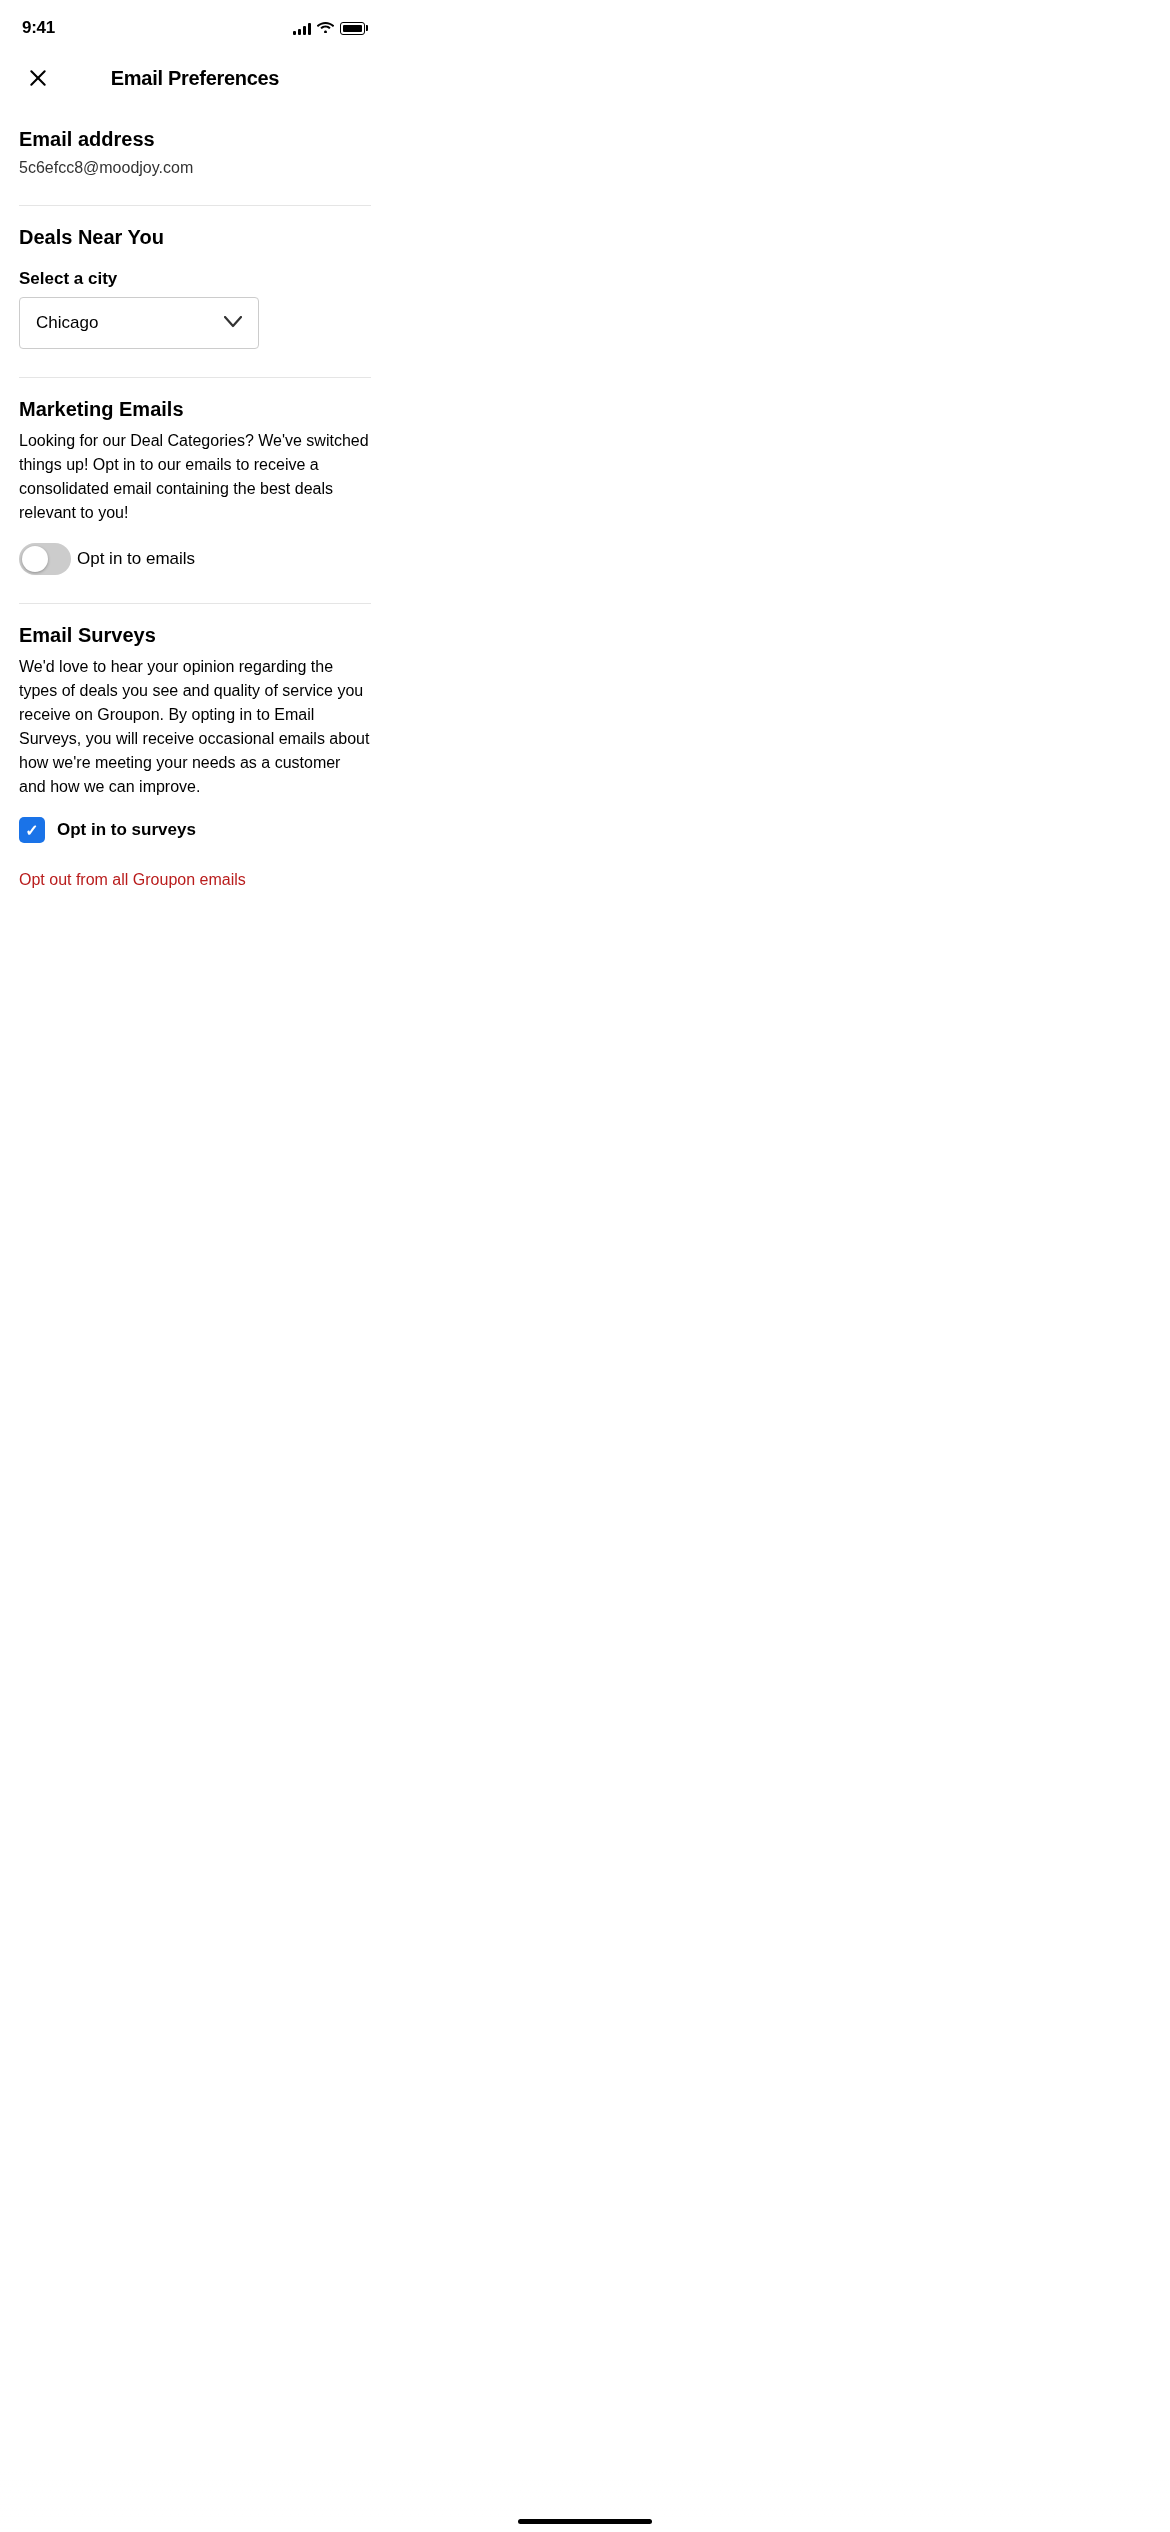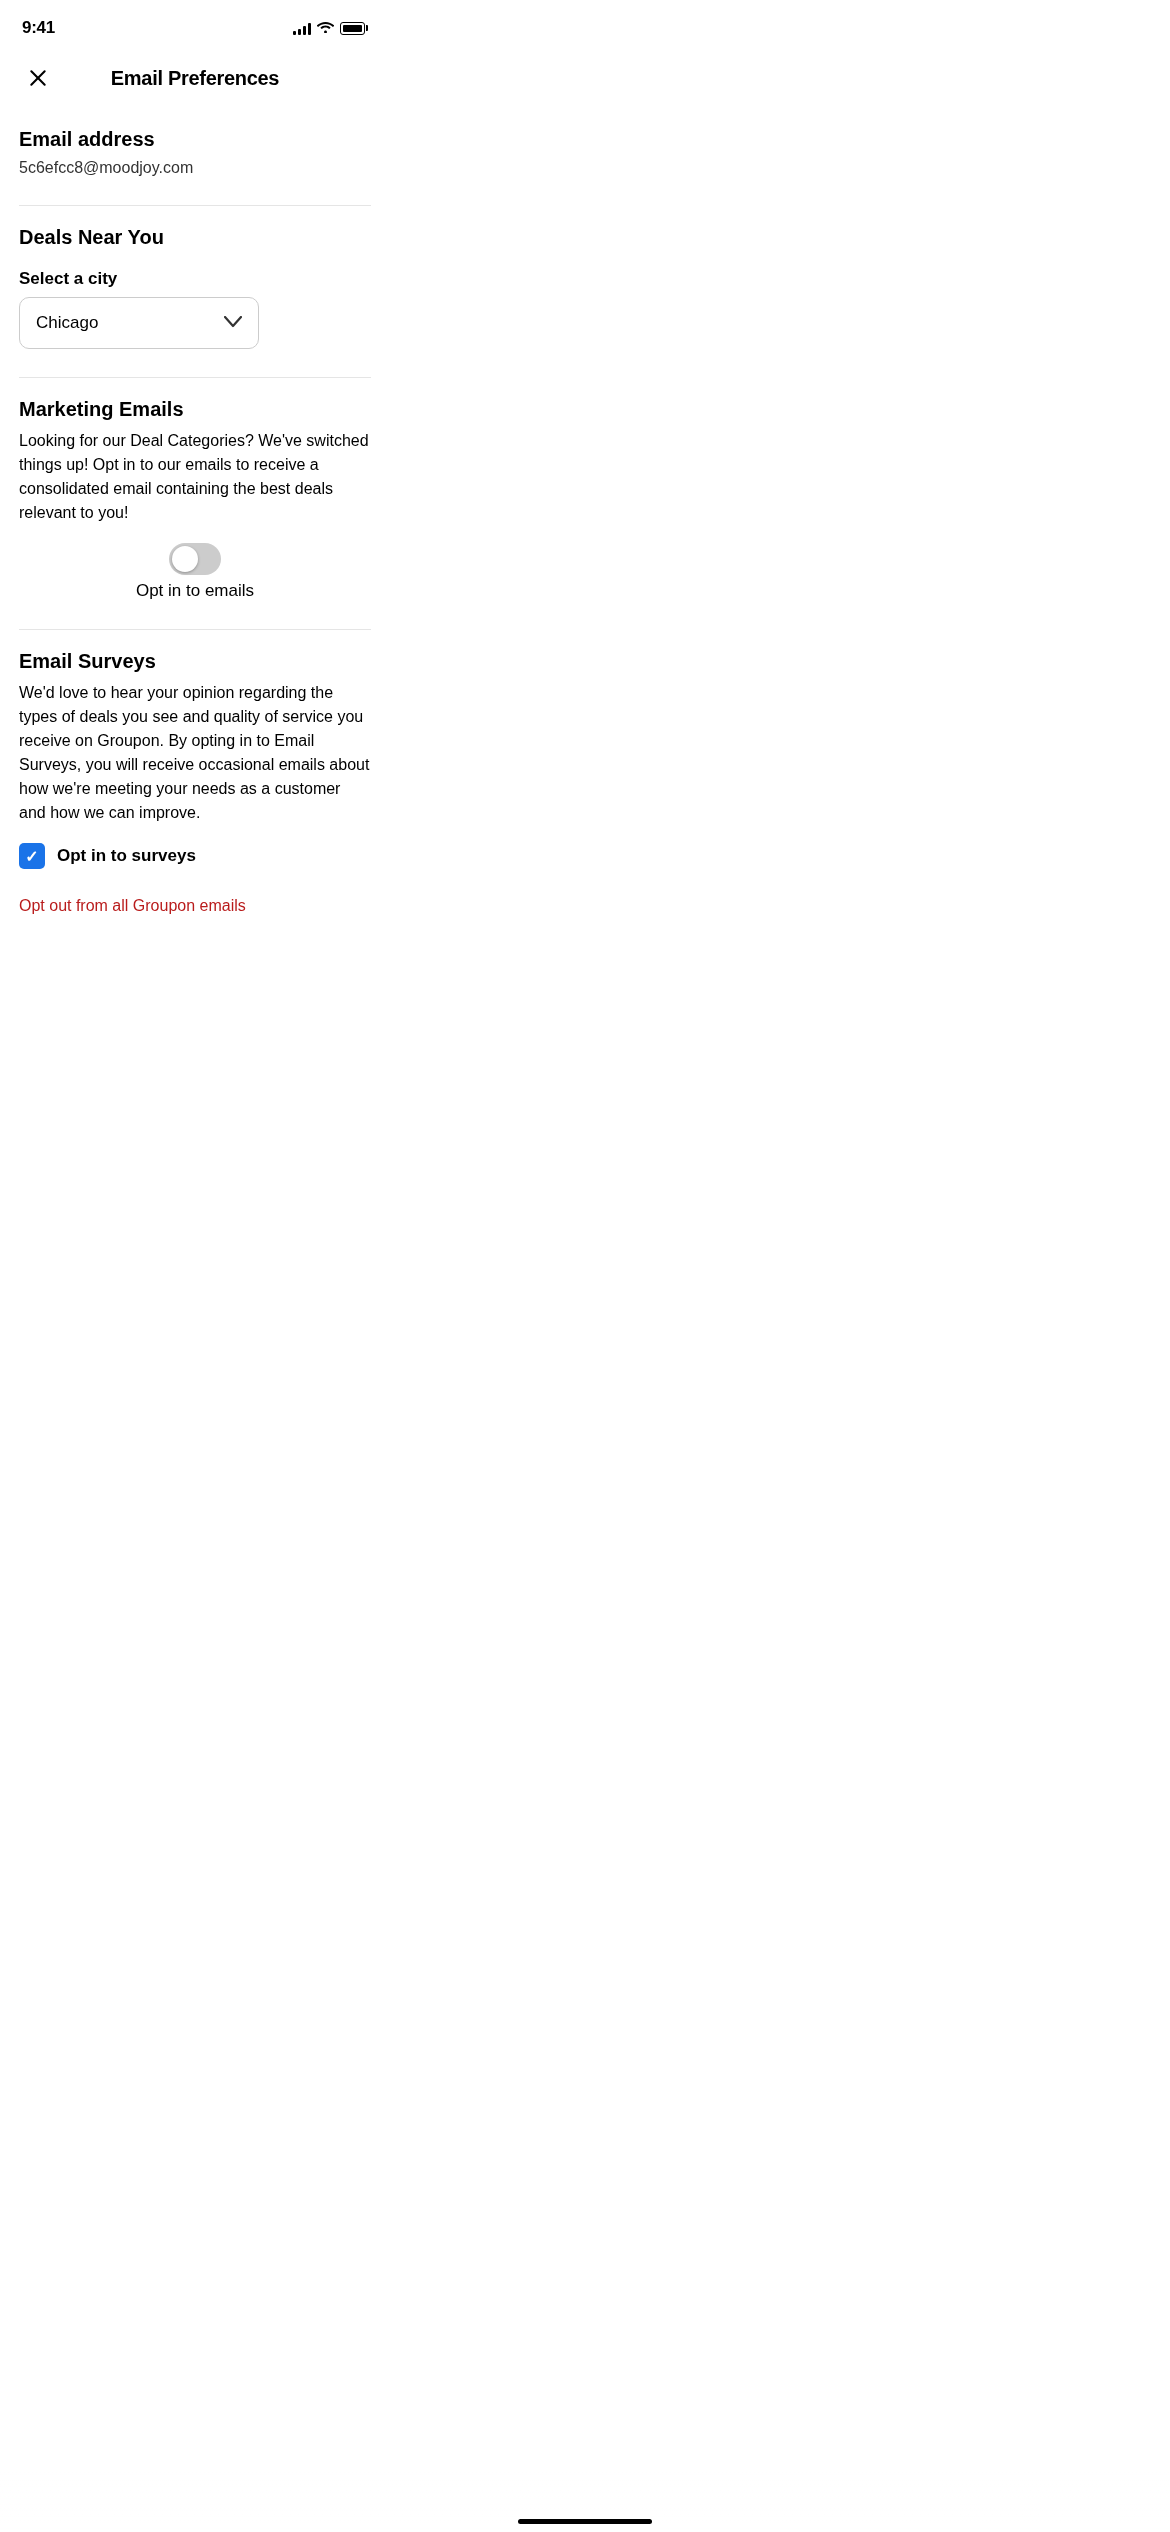--- a/index.html
+++ b/index.html
@@ -156,21 +156,21 @@
       font-weight: 700;
       color: #000;
       margin-bottom: 8px;
       margin-top: 20px;
     }
 
     .city-select {
       width: 240px;
       height: 52px;
       border: 1.5px solid #ccc;
-      border-radius: 10px;
+      border-radius: 4px;
       display: flex;
       align-items: center;
       justify-content: space-between;
       padding: 0 16px;
       cursor: pointer;
       background: #fff;
     }
 
     .city-select-text {
       font-size: 17px;
@@ -181,21 +181,20 @@
       color: #333;
       font-size: 14px;
     }
 
     
     .toggle-row {
       display: flex;
       align-items: center;
       gap: 6px;
       margin: 18px 0 12px;
-      flex-direction: column;
     }
 
     .toggle {
       width: 52px;
       height: 32px;
       background: #ccc;
       border-radius: 16px;
       position: relative;
       cursor: pointer;
       flex-shrink: 0;

